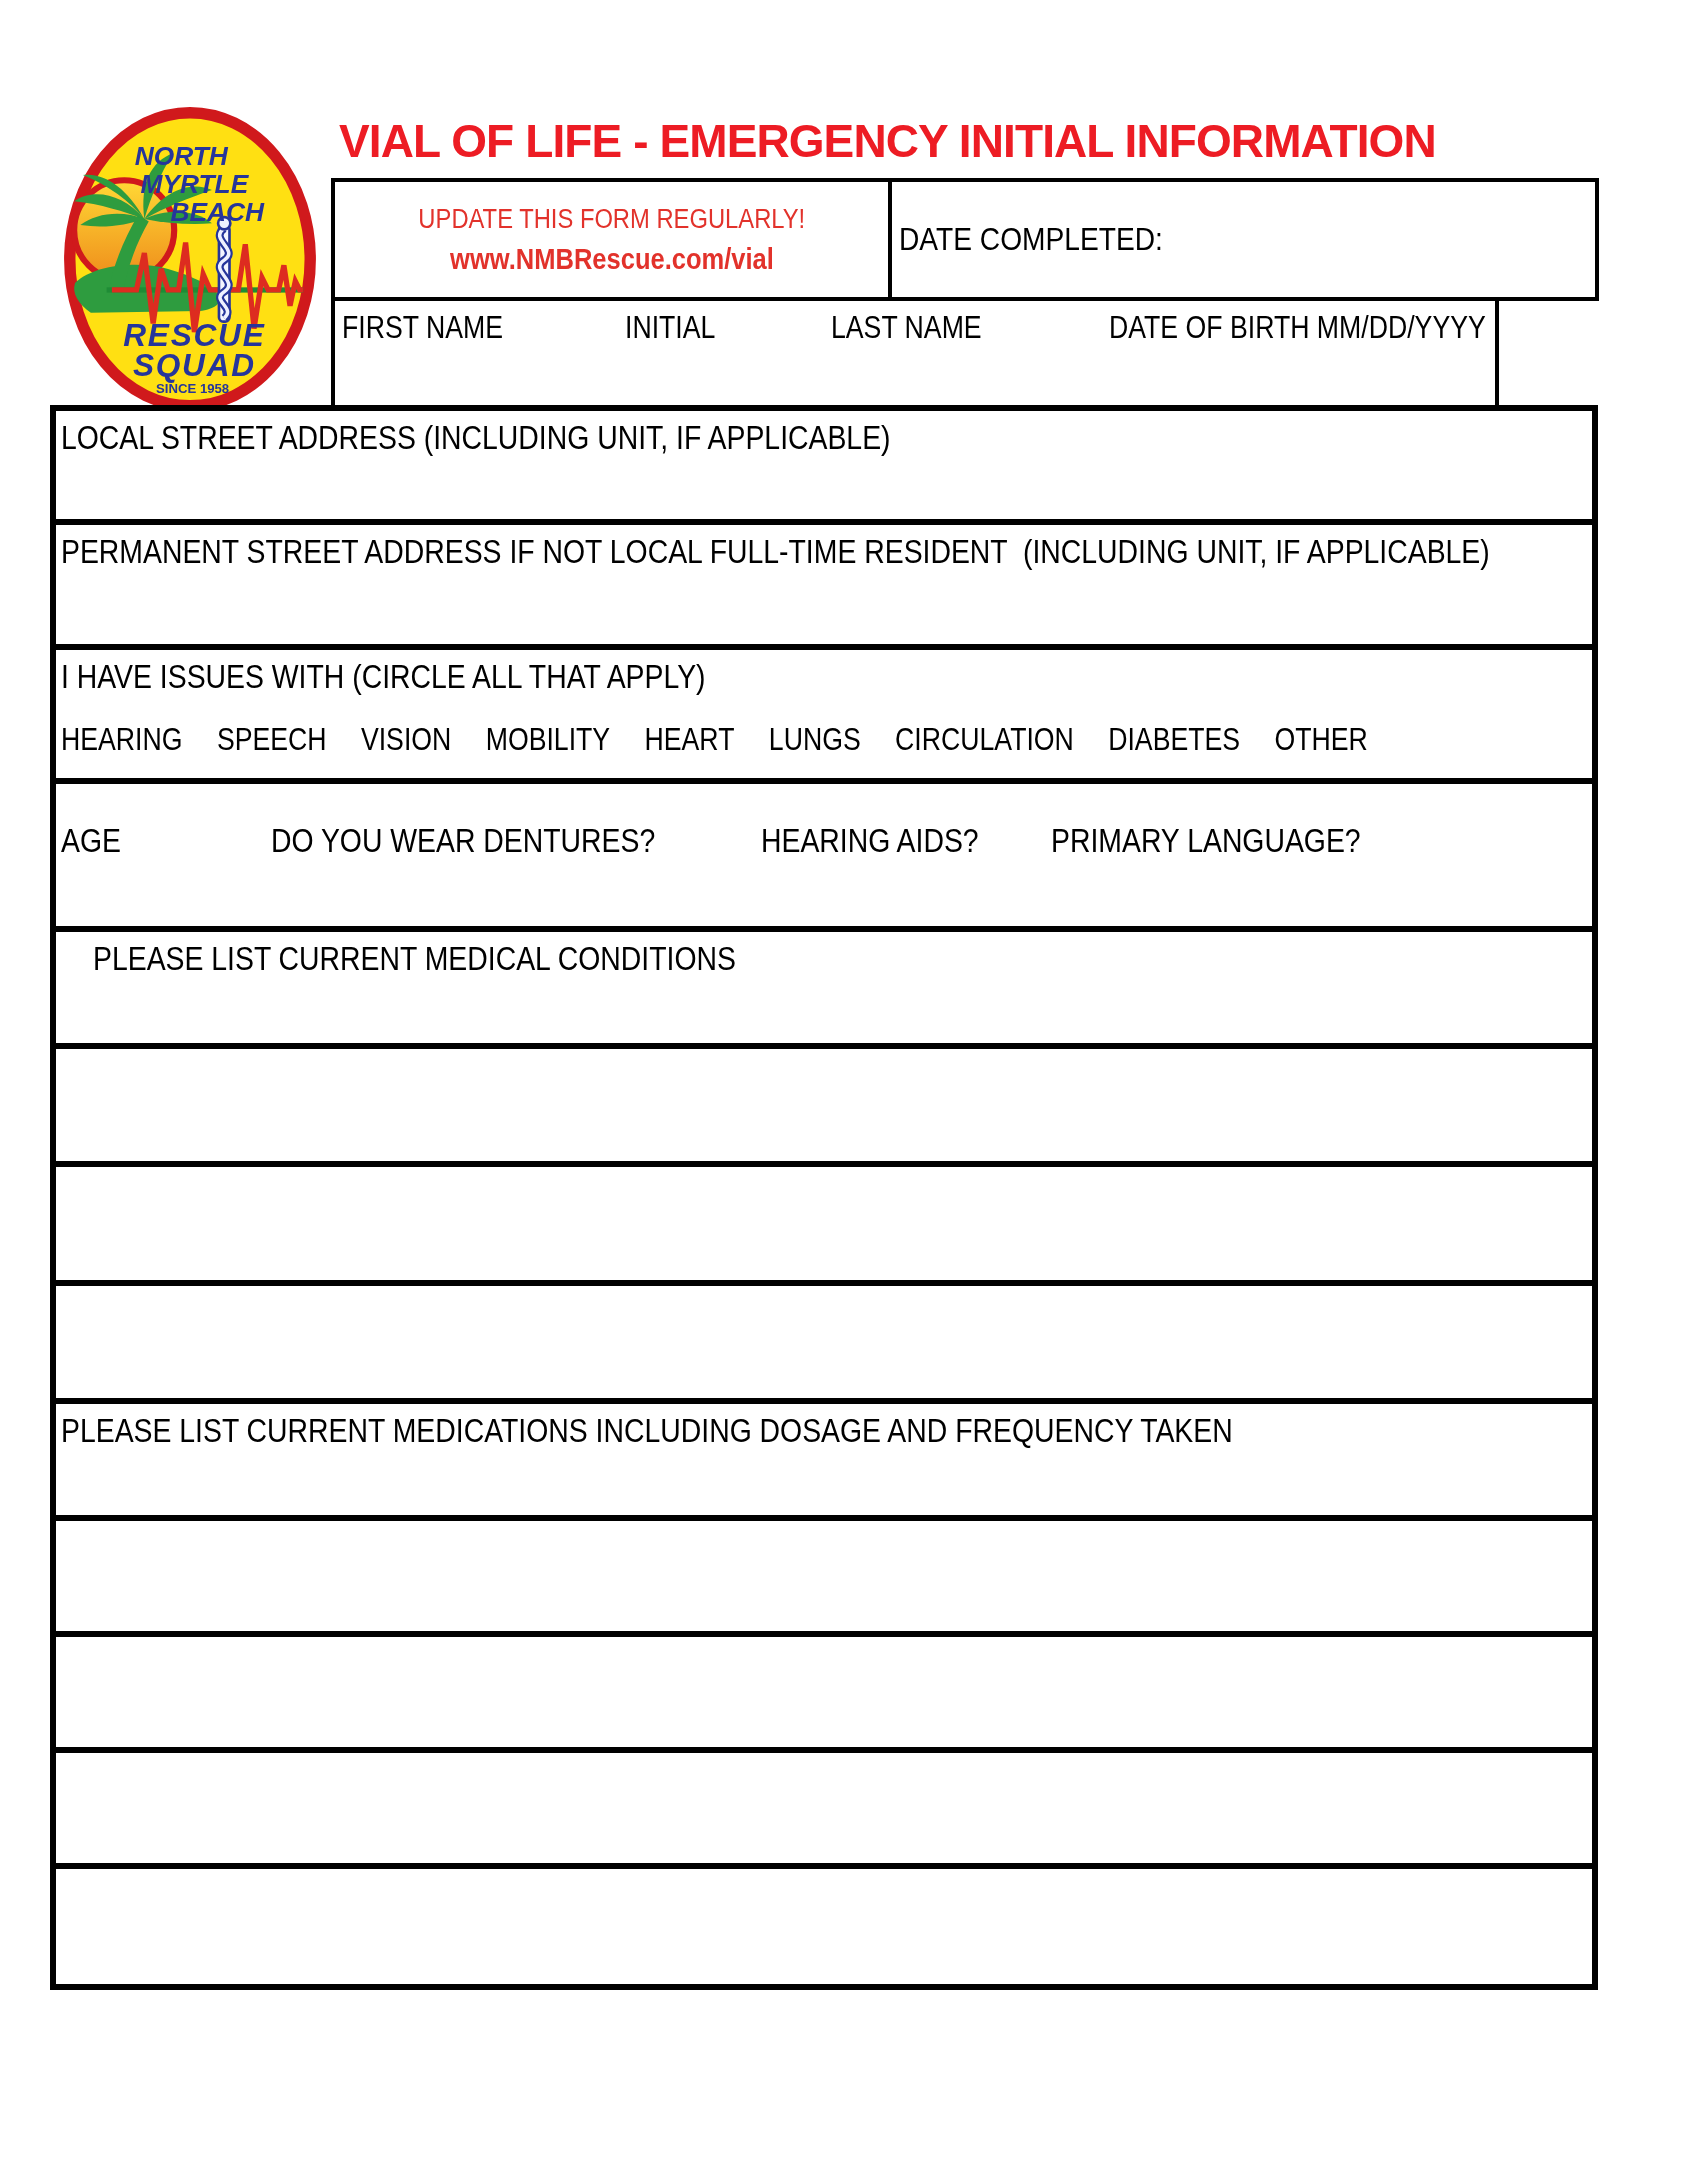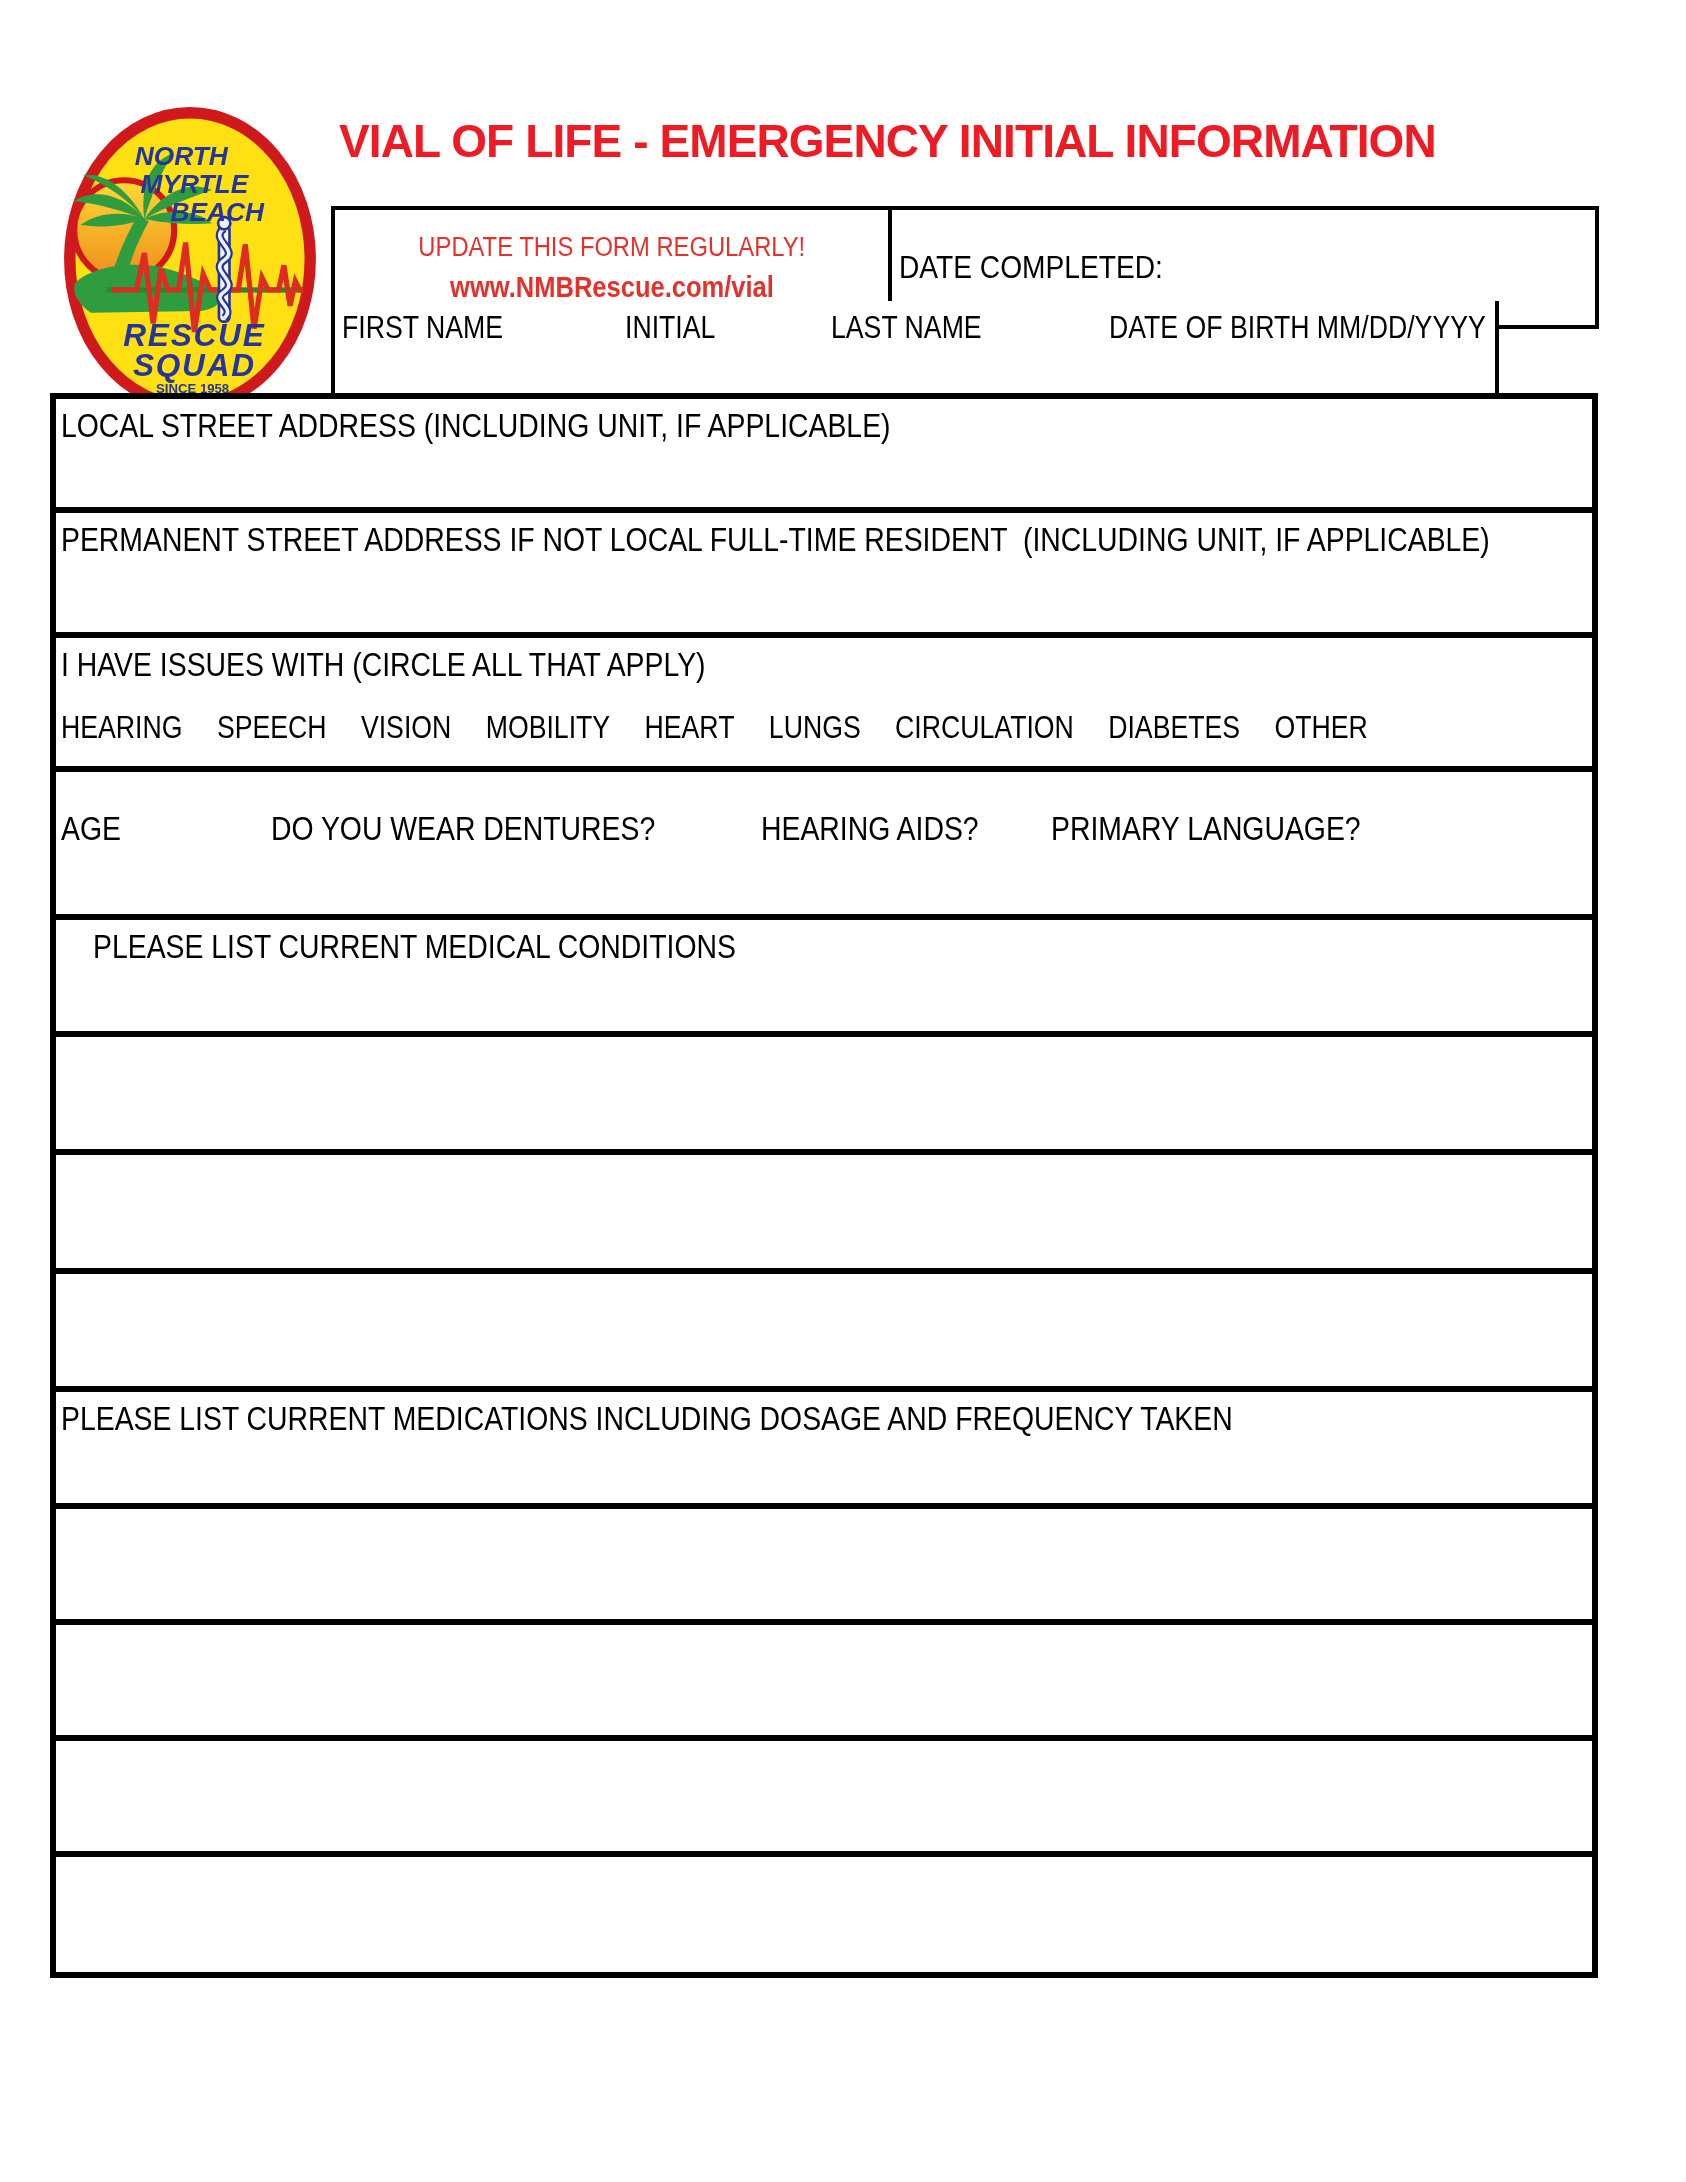--- a/index.html
+++ b/index.html
@@ -8,21 +8,21 @@
     font-family:"Liberation Sans",sans-serif;color:#000;overflow:hidden;
   }
   
   .title{
     position:absolute;left:339px;top:114px;font-size:46px;font-weight:bold;
     color:#ed1c24;letter-spacing:-0.9px;white-space:pre;
   }
   
   .hdr-boxes{
     position:absolute;left:331px;top:178px;width:1268px;height:123px;
-    display:flex;border:4.4px solid #000;box-sizing:border-box;background:#fff;margin-top:28px;
+    display:flex;border:4.4px solid #000;box-sizing:border-box;background:#fff;
   }
   .update-cell{
     width:557px;border-right:4.4px solid #000;box-sizing:border-box;
     display:flex;flex-direction:column;align-items:center;justify-content:center;gap:8px;
   }
   .update-line1{font-size:27px;color:#e2322b;transform:scaleX(0.88);white-space:pre;}
   .update-line2{font-size:29px;font-weight:bold;color:#e2322b;transform:scaleX(0.88);white-space:pre;}
   .date-cell{flex:1;display:flex;align-items:center;}
   .date-label{font-size:32px;margin-left:7px;transform:scaleX(0.88);transform-origin:0 50%;white-space:pre;}
   
@@ -33,21 +33,21 @@
   .name-label{
     position:absolute;top:8.8px;font-size:31px;transform:scaleX(0.86);
     transform-origin:0 0;white-space:pre;
   }
   .name-row .name-label:nth-of-type(1){left:7px;}
   .name-row .name-label:nth-of-type(2){left:290px;}
   .name-row .name-label:nth-of-type(3){left:496px;}
   .name-row .name-label:nth-of-type(4){left:774px;}
   
   .table{
-    position:absolute;left:50px;top:393px;width:1548px;
+    position:absolute;left:50px;top:405px;width:1548px;
     border:6.1px solid #000;box-sizing:border-box;background:#fff;
   }
   .row{position:relative;border-bottom:6.1px solid #000;box-sizing:content-box;}
   .r1{height:108px;} .r2{height:119px;} .r3{height:128px;} .r4{height:114px;margin-top:28px;}
   .r5{height:111px;padding-left:32px;} .r6{height:112px;} .r7{height:113px;} .r8{height:112px;}
   .r9{height:111px;} .r10{height:110px;} .r11{height:110px;} .r12{height:110px;}
   .r13{height:115px;border-bottom:none;}
   .lbl{
     display:inline-block;margin:8px 0 0 5.3px;font-size:33px;
     transform:scaleX(0.86);transform-origin:0 0;white-space:pre;

